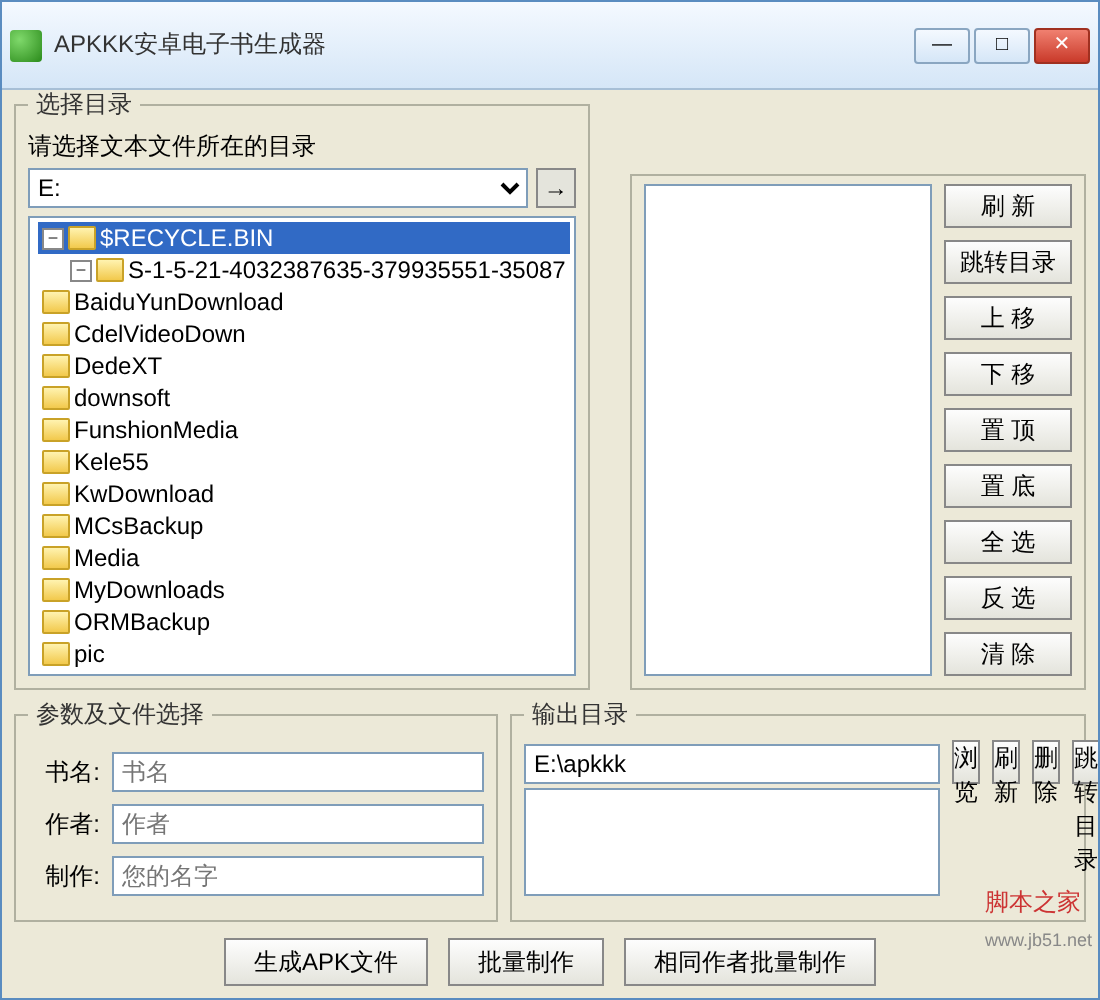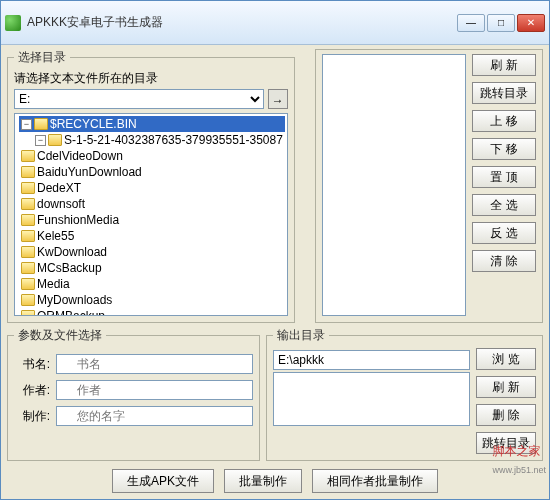--- a/index.html
+++ b/index.html
@@ -7,47 +7,47 @@
 .window { background: #fff; border: 1px solid #5a8cc0; width: 550px; height: 500px; display: flex; flex-direction: column; }
 .titlebar { height: 44px; background: linear-gradient(#f4f9ff, #d5e6f7); display: flex; align-items: center; padding: 0 4px; border-bottom: 1px solid #a7bfd6; }
 .titlebar .icon { width: 16px; height: 16px; background: radial-gradient(circle at 30% 30%, #7fd96b, #2a8a1a); border-radius: 2px; margin-right: 6px; }
 .titlebar .title { flex: 1; color: #333; }
 .titlebar .btns { display: flex; gap: 2px; }
 .titlebar .btns button { width: 28px; height: 18px; border: 1px solid #8aa6c1; background: linear-gradient(#f4f9ff,#d5e6f7); border-radius: 2px; cursor: pointer; font-size: 10px; line-height: 14px; }
 .titlebar .btns .close { background: linear-gradient(#f08070,#c93a2a); color: #fff; border-color: #a03020; }
 .content { flex: 1; background: #ece9d8; padding: 4px 6px; display: flex; flex-direction: column; gap: 4px; overflow: hidden; }
 fieldset { border: 1px solid #b0b0a0; padding: 4px 6px 6px; }
 legend { padding: 0 4px; color: #333; }
-.top-row { display: flex; gap: 20px; flex: 1; min-height: 0; }
+.top-row { display: flex; gap: 20px; flex: 1; min-height: 0; align-items: flex-end; }
 .top-row fieldset { flex: 1; display: flex; flex-direction: column; }
 .drive-row { display: flex; align-items: center; gap: 4px; margin: 2px 0 4px; }
 .drive-row select { flex: 1; height: 20px; border: 1px solid #7f9db9; background: #fff; }
 .drive-row .arrow { width: 20px; height: 20px; border: 1px solid #888; background: #e4e4dc; cursor: pointer; }
 .tree { flex: 1; border: 1px solid #7f9db9; background: #fff; overflow: auto; padding: 2px; }
 .tree ul { list-style: none; padding-left: 14px; }
 .tree > ul { padding-left: 2px; }
 .node { white-space: nowrap; padding: 1px 2px; cursor: default; display: flex; align-items: center; gap: 2px; }
 .node .folder { width: 14px; height: 12px; background: linear-gradient(#fff3b0,#f2c94c); border: 1px solid #c9a227; border-radius: 1px; display: inline-block; }
 .node .exp { width: 11px; height: 11px; border: 1px solid #888; background: #fff; font-size: 9px; line-height: 9px; text-align: center; color: #444; display: inline-block; cursor: pointer; }
 .node.selected { background: #316ac5; color: #fff; }
 .right-box { display: flex; flex-direction: column; gap: 4px; }
 .list { flex: 1; border: 1px solid #7f9db9; background: #fff; }
 .btncol { display: flex; flex-direction: column; gap: 6px; width: 64px; }
 .btncol button, .sidebtn { height: 22px; border: 1px solid #888; background: linear-gradient(#fdfdfd,#e4e4dc); cursor: pointer; }
 .right-top { display: flex; gap: 6px; flex: 1; }
 .bottom-row { display: flex; gap: 6px; }
 .params { width: 242px; }
 .params .row { display: flex; align-items: center; gap: 6px; margin: 6px 0; }
 .params .row label { width: 36px; text-align: right; }
-.params .row input { flex: 1; height: 20px; border: 1px solid #7f9db9; padding: 0 20px; }
+.params .row input { flex: 1; height: 20px; border: 1px solid #7f9db9; padding: 0 4px; }
 .output { flex: 1; }
 .out-row { display: flex; align-items: center; gap: 6px; margin: 2px 0; }
 .out-row input { flex: 1; height: 20px; border: 1px solid #7f9db9; padding: 0 4px; }
 .out-list { height: 54px; border: 1px solid #7f9db9; background: #fff; margin-top: 2px; }
-.out-side { display: flex; flex-direction: column; gap: 6px; width: 60px; }
+.out-side { display: flex; flex-direction: row; gap: 6px; width: 60px; }
 .out-side button { height: 22px; }
 .out-flex { display: flex; gap: 6px; }
 .action-row { display: flex; gap: 10px; justify-content: center; padding: 4px 0 2px; }
 .action-row button { height: 24px; padding: 0 14px; border: 1px solid #888; background: linear-gradient(#fdfdfd,#e4e4dc); cursor: pointer; }
 .watermark { position: absolute; right: 4px; bottom: 24px; font-size: 14px; color: #c33; font-weight: normal; pointer-events: none; }
 </style>
 </head>
 <body>
 
 <div class="window">
@@ -88,27 +88,27 @@
                       <span>S-1-5-21-4032387635-379935551-35087</span>
                     </div>
                   </li>
               </ul>
             </li>
           </ul>
           <ul id="siblings">
               <li>
                 <div class="node">
                   <span class="folder"></span>
+                  <span>BaiduYunDownload</span>
+                </div>
+              </li>
+              <li>
+                <div class="node">
+                  <span class="folder"></span>
                   <span>CdelVideoDown</span>
-                </div>
-              </li>
-              <li>
-                <div class="node">
-                  <span class="folder"></span>
-                  <span>BaiduYunDownload</span>
                 </div>
               </li>
               <li>
                 <div class="node">
                   <span class="folder"></span>
                   <span>DedeXT</span>
                 </div>
               </li>
               <li>
                 <div class="node">
@@ -170,20 +170,21 @@
 
       <fieldset class="right-box">
         <div class="right-top">
           <div class="list"></div>
           <div class="btncol" id="sidebtns">
               <button class="sidebtn">刷 新</button>
               <button class="sidebtn">跳转目录</button>
               <button class="sidebtn">上 移</button>
               <button class="sidebtn">下 移</button>
               <button class="sidebtn">置 顶</button>
+              <button class="sidebtn">置 底</button>
               <button class="sidebtn">全 选</button>
               <button class="sidebtn">反 选</button>
               <button class="sidebtn">清 除</button>
             </div>
         </div>
       </fieldset>
     </div>
 
     <div class="bottom-row">
       <fieldset class="params">

